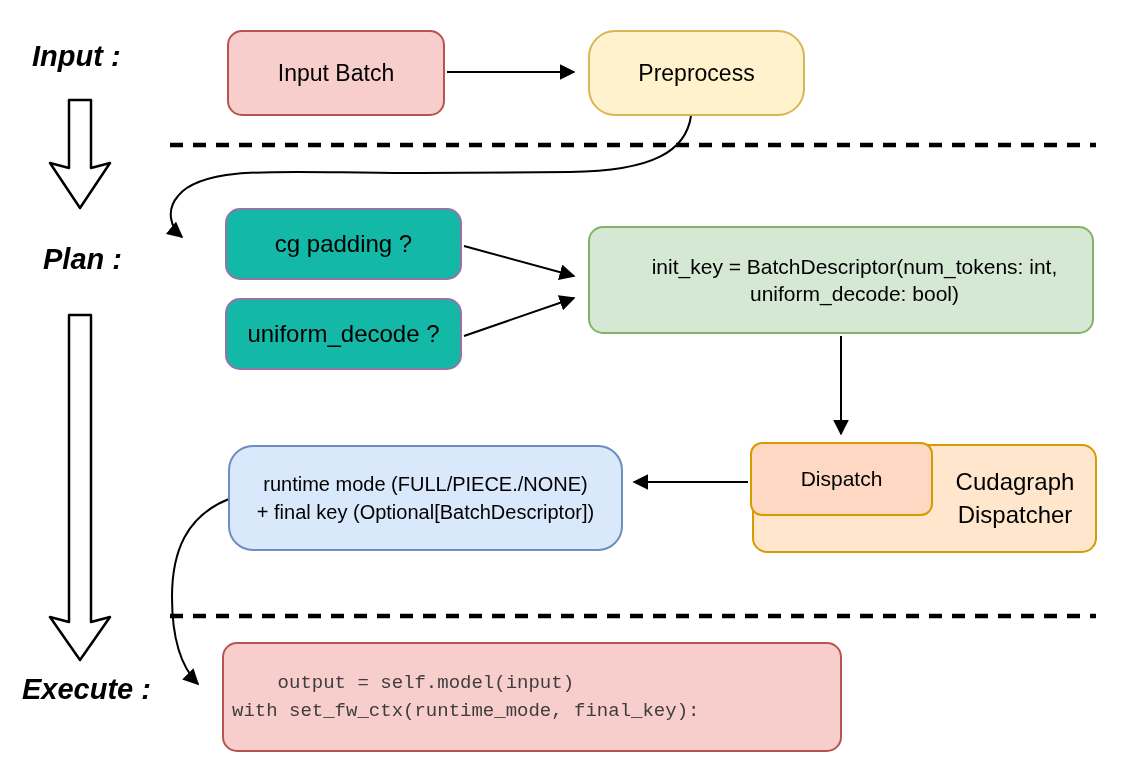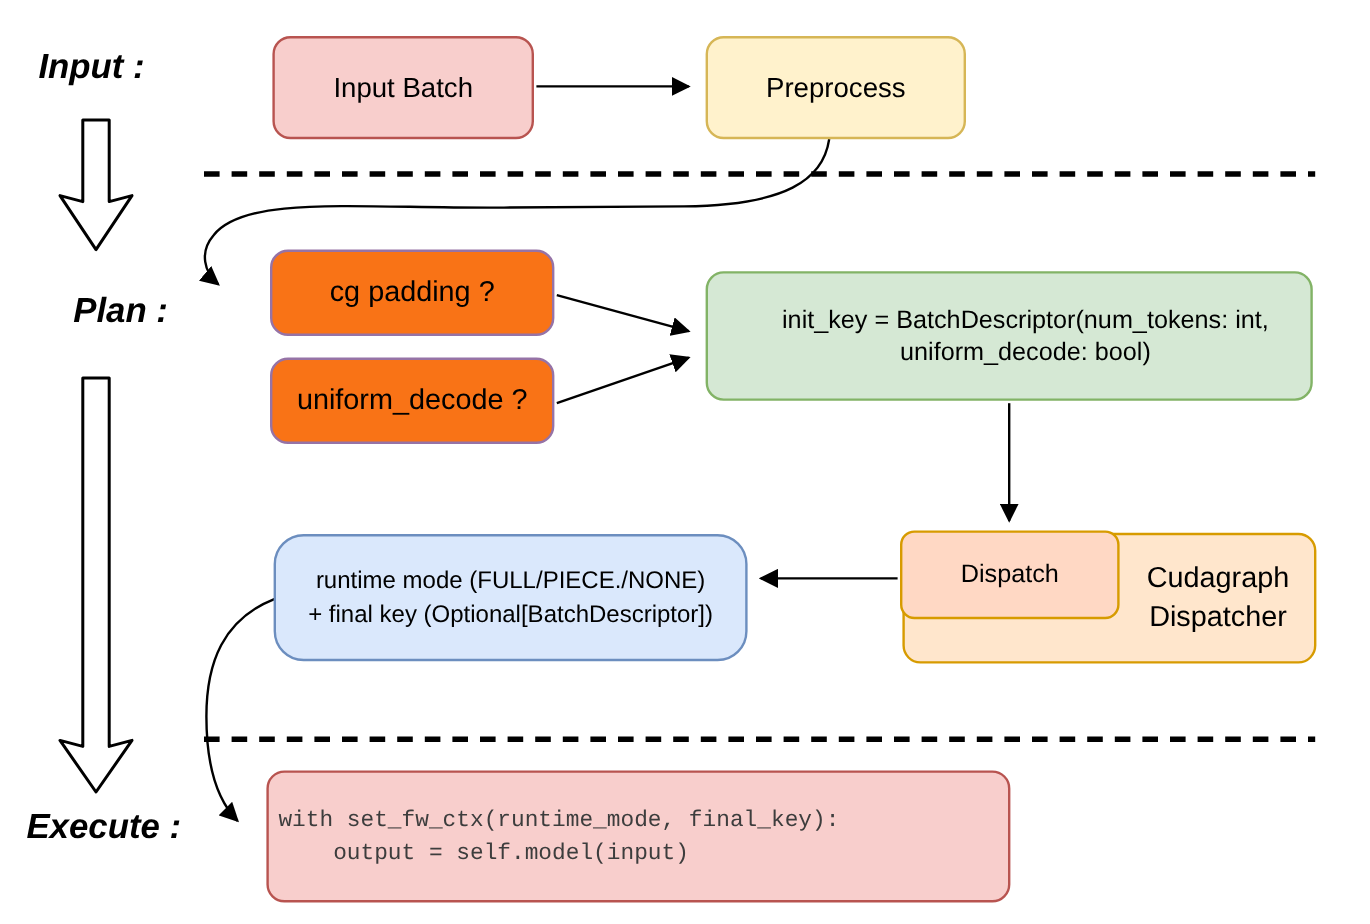--- a/index.html
+++ b/index.html
@@ -37,22 +37,22 @@
   .stage-label {
     position: absolute;
     font-weight: bold;
     font-size: 29px;
     color: #000000;
     z-index: 2;
     white-space: nowrap;
     font-style: italic;
   }
   .box-red    { background: #f8cecc; border: 2.5px solid #b85450; border-radius: 15px; }
-  .box-yellow { background: #fff2cc; border: 2.5px solid #d6b656; border-radius: 15px; }
-  .box-purple { background: #f97316; border: 2.5px solid #9673a6; border-radius: 15px; }
+  .box-yellow { background: #fff2cc; border: 2.5px solid #d6b656; border-radius: 27px; }
+  .box-purple { background: #14b8a6; border: 2.5px solid #9673a6; border-radius: 15px; }
   .box-green  { background: #d5e8d4; border: 2.5px solid #82b366; border-radius: 15px; padding-left: 27px; }
   .box-blue   { background: #dae8fc; border: 2.5px solid #6c8ebf; border-radius: 25px; }
   .box-orange-outer { background: #ffe6cc; border: 2.5px solid #d79b00; border-radius: 15px; }
   .box-orange-inner { background: #ffd8c4; border: 2.5px solid #d79b00; border-radius: 12px; }
 
   #input-batch    { left: 227px; top: 30px;  width: 218px; height: 86px;  font-size: 23px; }
   #preprocess     { left: 588px; top: 30px;  width: 217px; height: 86px;  font-size: 23px; }
   #cg-padding     { left: 225px; top: 208px; width: 237px; height: 72px;  font-size: 24px; }
   #uniform-decode { left: 225px; top: 298px; width: 237px; height: 72px;  font-size: 24px; }
   #init-key       { left: 588px; top: 226px; width: 506px; height: 108px; font-size: 21px; line-height: 1.3; }
@@ -62,21 +62,21 @@
   #runtime-mode   { left: 228px; top: 445px; width: 395px; height: 106px; font-size: 20px; line-height: 1.4; }
   #execute-code   {
     left: 222px; top: 642px; width: 620px; height: 110px;
     font-family: "Liberation Mono", "DejaVu Sans Mono", monospace;
     font-size: 19px; line-height: 1.5; color: #3d3d3d;
     align-items: flex-start; text-align: left; padding-left: 8px;
   }
   #execute-code .code-line { white-space: pre; }
 
   #label-input   { left: 32px; top: 40px; }
-  #label-plan    { left: 61px; top: 243px; }
+  #label-plan    { left: 43px; top: 243px; }
   #label-execute { left: 22px; top: 673px; }
 </style>
 </head>
 <body>
 
 <div id="canvas">
 
   <svg id="arrows" viewBox="0 0 1142 770" xmlns="http://www.w3.org/2000/svg">
     <defs>
       <marker id="ah" viewBox="0 0 10 10" refX="9" refY="5" markerWidth="8" markerHeight="8" orient="auto" markerUnits="strokeWidth">
@@ -139,17 +139,17 @@
   <div class="node box-orange-inner" id="dispatch">
     <span>Dispatch</span>
   </div>
 
   <div class="node box-blue" id="runtime-mode">
     <span>runtime mode (FULL/PIECE./NONE)</span>
     <span>+ final key (Optional[BatchDescriptor])</span>
   </div>
 
   <div class="node box-red" id="execute-code">
+    <span class="code-line">    output = self.model(input)</span>
     <span class="code-line">with set_fw_ctx(runtime_mode, final_key):</span>
-    <span class="code-line">    output = self.model(input)</span>
   </div>
 
 </div>
 
 </body></html>

